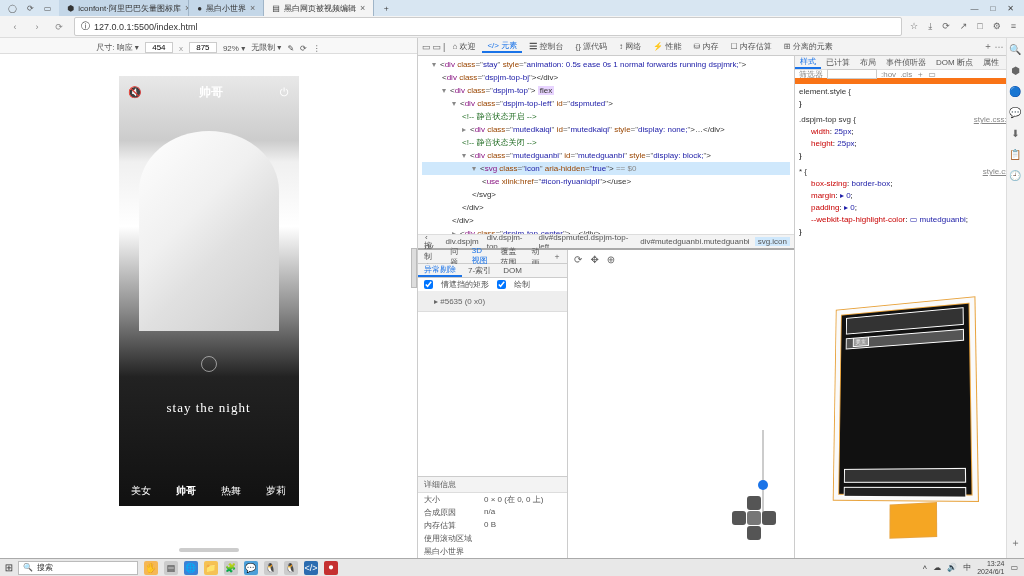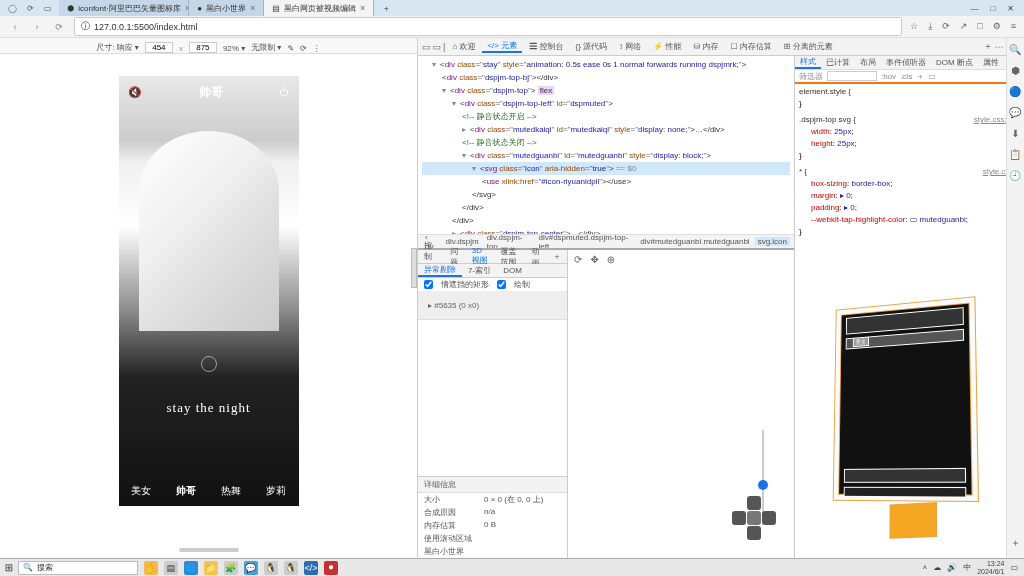--- a/index.html
+++ b/index.html
@@ -45,36 +45,36 @@
 .dom-tree .i1{padding-left:10px}.dom-tree .i2{padding-left:20px}.dom-tree .i3{padding-left:30px}.dom-tree .i4{padding-left:40px}.dom-tree .i5{padding-left:50px}.dom-tree .i6{padding-left:60px}
 .tag{color:#881280}.attr{color:#994500}.val{color:#1a1aa6}.cmt{color:#236e25}.sel{background:#cfe8fc}
 .arrow{color:#888;display:inline-block;width:8px}
 .eq{color:#666}
 .breadcrumb{height:14px;background:#f3f3f3;border-top:1px solid #ddd;display:flex;align-items:center;font-size:8px;color:#555;padding:0 4px;gap:2px;overflow:hidden}
 .breadcrumb span{padding:0 3px}
 .breadcrumb .bc-sel{background:#cfe8fc}
 .styles-pane{width:230px;border-left:1px solid #ccc;display:flex;flex-direction:column;font-size:8px}
 .styles-tabs{height:14px;background:#f3f3f3;display:flex;align-items:center;border-bottom:1px solid #ddd;color:#555}
 .styles-tabs span{padding:0 5px;white-space:nowrap}
-.styles-filter{height:14px;border-bottom:2px solid #f97316;display:flex;align-items:center;padding:0 4px;gap:4px;color:#888}
+.styles-filter{height:14px;border-bottom:6px solid #f97316;display:flex;align-items:center;padding:0 4px;gap:4px;color:#888}
 .styles-filter input{border:1px solid #ccc;width:50px;height:10px;font-size:7px}
 .styles-body{flex:1;font-family:Consolas,monospace;font-size:8px;line-height:12px;padding:2px 4px;overflow:auto}
 .styles-body .rule{margin-bottom:4px}
 .styles-body .selector{color:#333}
 .styles-body .src{float:right;color:#888;text-decoration:underline}
 .styles-body .prop{padding-left:12px}
 .styles-body .pn{color:#c80000}.styles-body .pv{color:#1a1aa6}
 .bottom-panels{height:310px;border-top:2px solid #aaa;display:flex}
 .bp-left{width:150px;border-right:1px solid #ccc;display:flex;flex-direction:column;font-size:8px}
 .bp-tabs{height:14px;background:#f3f3f3;display:flex;align-items:center;border-bottom:1px solid #ccc}
 .bp-tabs span{padding:0 6px;color:#555}
 .bp-tabs span.active{color:#1a73e8;border-bottom:2px solid #1a73e8}
 .bp-sub{height:14px;display:flex;align-items:center;padding:0 6px;gap:8px;color:#555;border-bottom:1px solid #eee}
 .bp-sub input[type=checkbox]{width:9px;height:9px}
-.bp-row{height:28px;background:#eee;padding:0 10px;display:flex;align-items:center;color:#666;border-bottom:1px solid #ddd}
+.bp-row{height:20px;background:#eee;padding:0 16px;display:flex;align-items:center;color:#666;border-bottom:1px solid #ddd}
 .bp-left .filler{flex:1}
 .bp-info{border-top:1px solid #ccc}
 .bp-info .hdr{background:#f3f3f3;padding:2px 6px;color:#555;border-bottom:1px solid #ddd}
 .bp-info .kv{display:flex;padding:1px 6px;color:#555}
 .bp-info .kv .k{width:60px}
 .bp-3d{flex:1;position:relative;background:#fff}
 .bp-3d-toolbar{position:absolute;top:4px;left:6px;display:flex;gap:8px;font-size:10px;color:#666}
 .layers{position:absolute;top:50px;left:260px;width:150px;height:200px;transform:perspective(600px) rotateX(8deg) rotateY(-18deg)}
 .layer{position:absolute;border:1px solid #e8a33d}
 .layer.l1{inset:0;background:rgba(0,0,0,0.02)}

